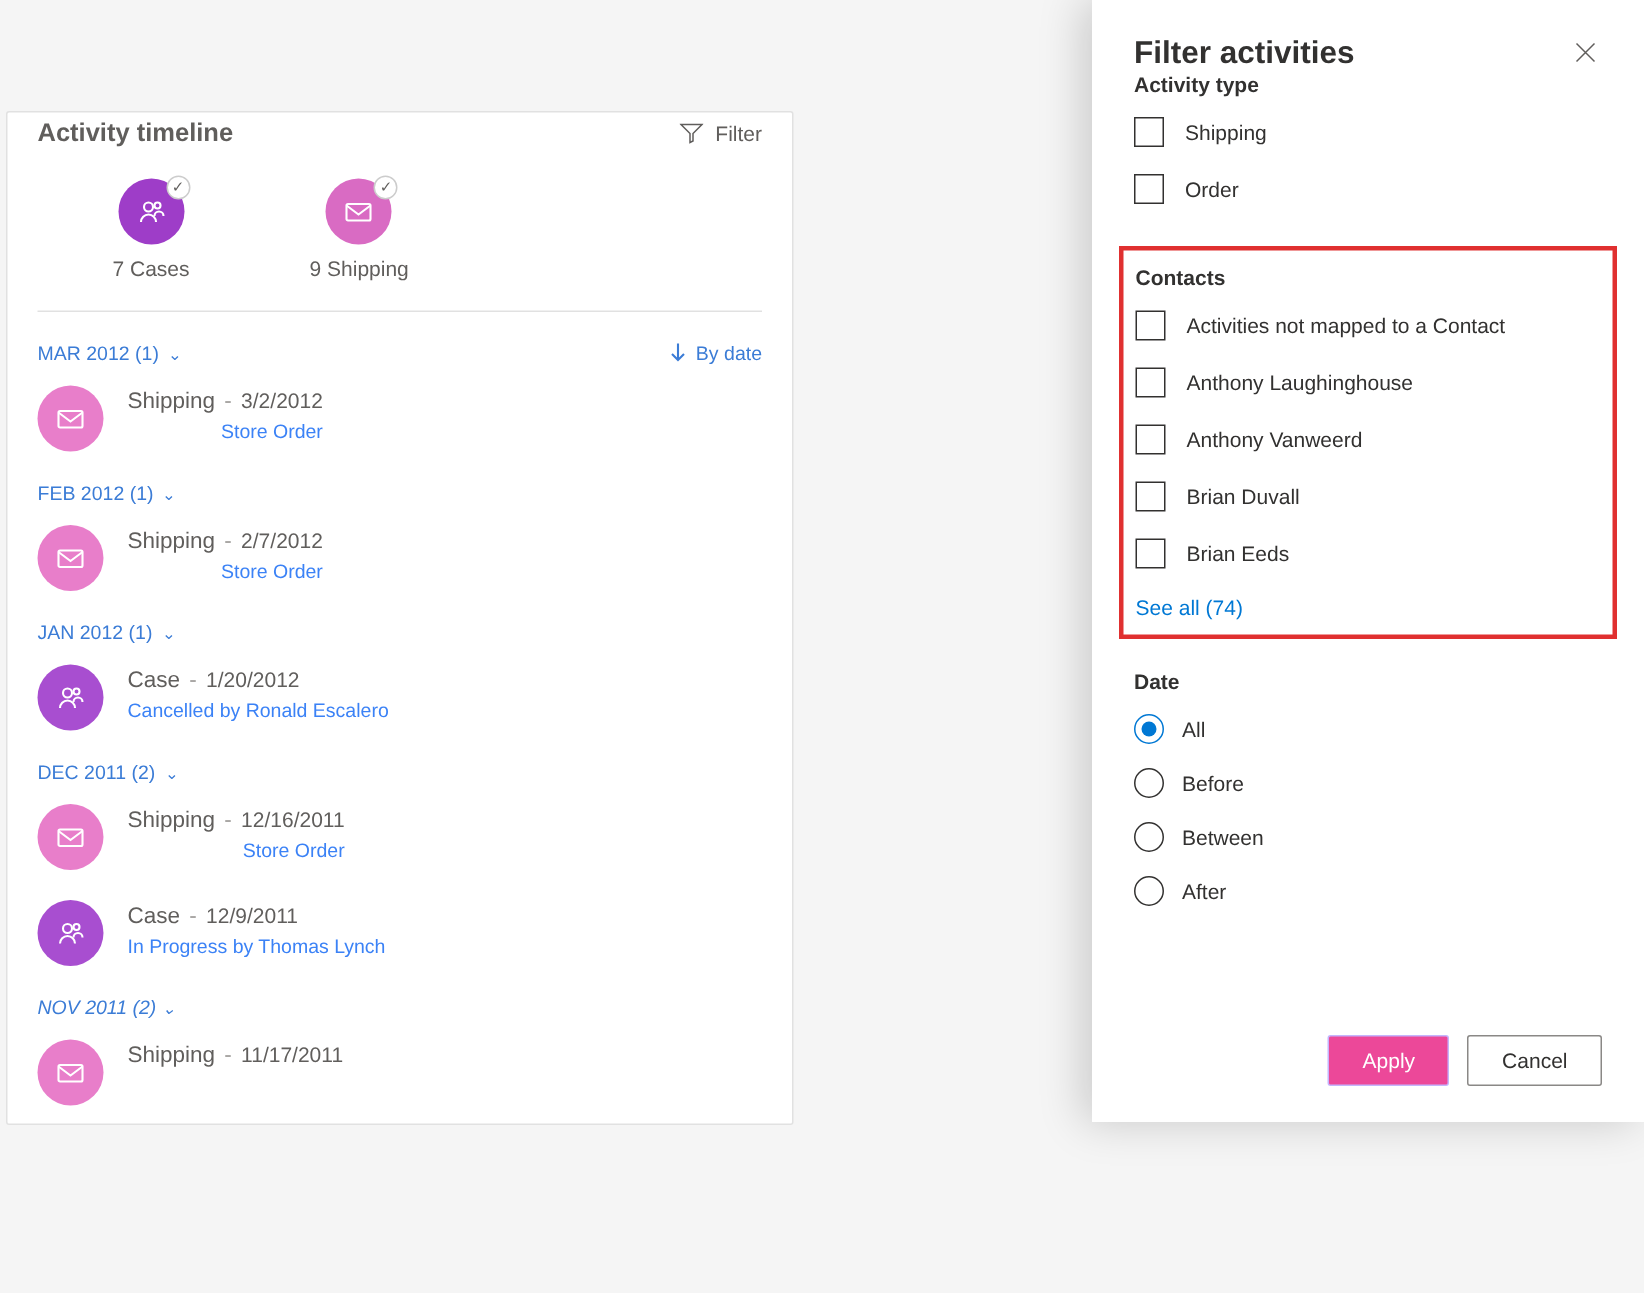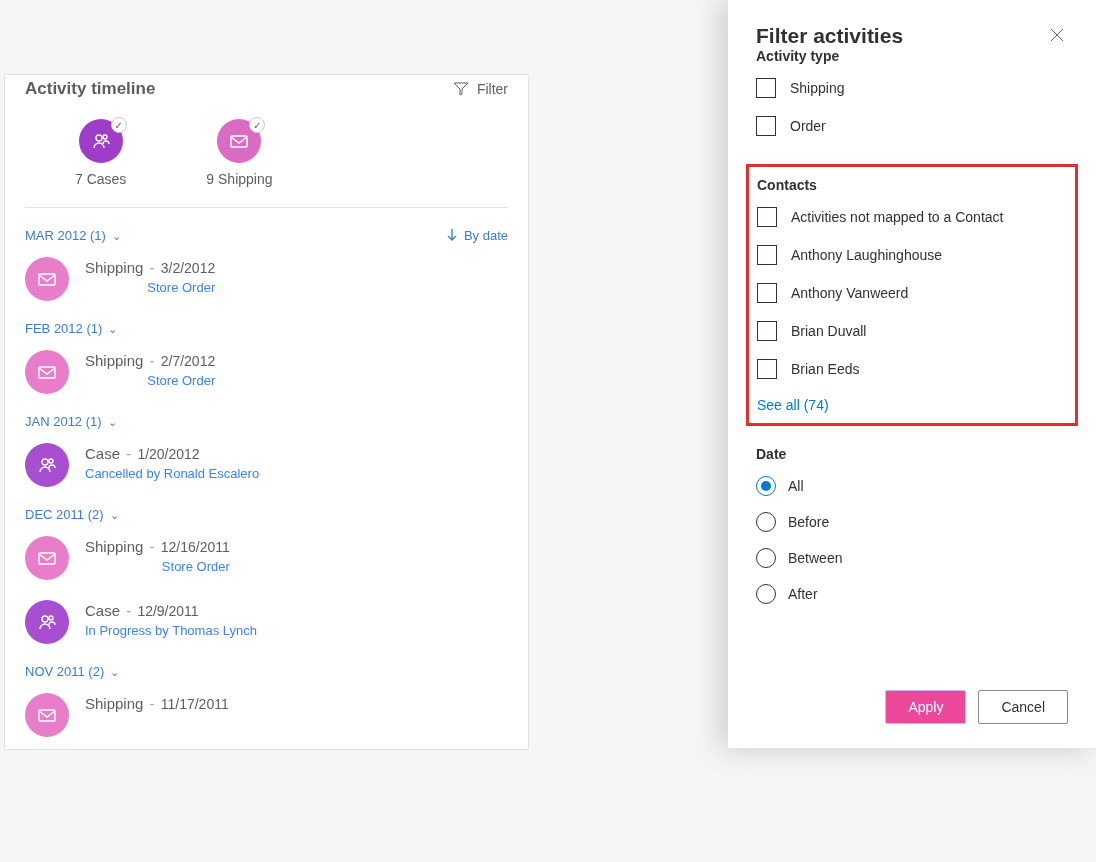--- a/index.html
+++ b/index.html
@@ -191,21 +191,21 @@
             <path d="M3 17 a5 5 0 0 1 10 0"></path>
             <circle cx="14" cy="6" r="2"></circle>
             <path d="M12 13 a3 3 0 0 1 6 0"></path>
           </svg>
         </div>
       <div class="item-text">
         <div class="item-title">Case<span class="sep"> - </span><span class="item-date">12/9/2011</span></div>
         <div class="item-sub">In Progress by Thomas Lynch</div>
       </div>
       </div>
-      <div style="display: flex; justify-content: space-between; align-items: flex-start; margin-bottom: 14px;">
+      <div style="display: flex; justify-content: space-between; align-items: flex-start; margin-bottom: 14px; font-style: italic;">
     <div class="month-header">
       <span>NOV 2011 (2)</span>
       <span class="chev">⌃</span>
     </div>
     </div>
       <div class="timeline-item">
       <div class="item-circle pink">
           <svg width="20" height="20" viewBox="0 0 20 20" fill="none" stroke="#fff" stroke-width="1.4">
             <rect x="2" y="5" width="16" height="11" rx="1"></rect>
             <path d="M2 6 l8 6 l8 -6"></path>

